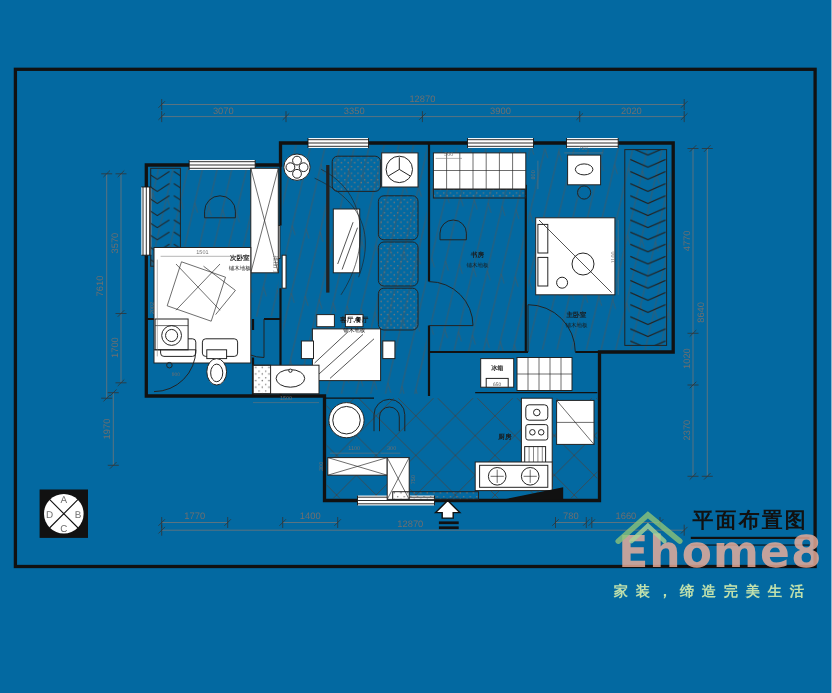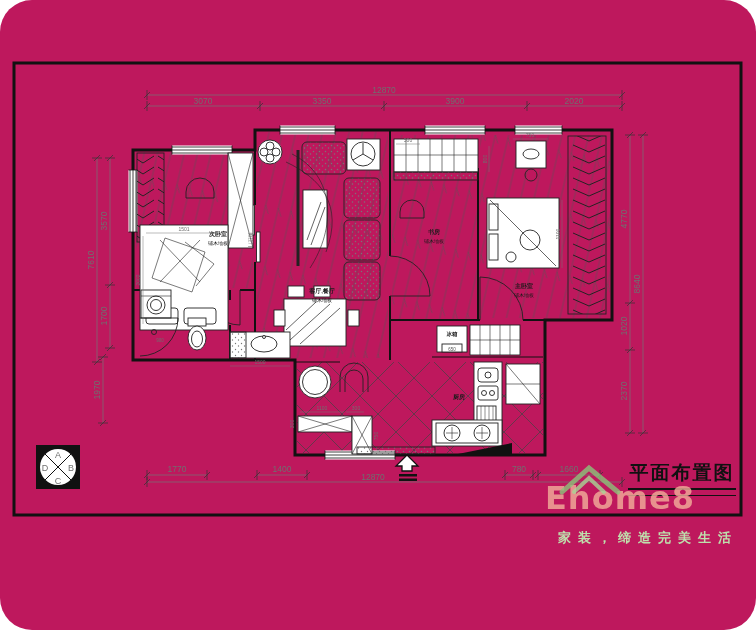--- a/index.html
+++ b/index.html
@@ -1,30 +1,30 @@
 <!DOCTYPE html>
 <html><head>
 <meta charset="utf-8">
 <style>
   html,body{margin:0;padding:0;background:#fff;}
-  #stage{position:relative;width:756px;height:630px;background:#be185d;overflow:hidden;
-         font-family:"Liberation Sans",sans-serif;border-radius:32px;}
+  #stage{position:relative;width:756px;height:630px;background:#0369a1;overflow:hidden;
+         font-family:"Liberation Sans",sans-serif;}
   #planSvg{position:absolute;left:0;top:0;}
   svg text{font-family:"Liberation Sans",sans-serif;fill:#6f6f6f;}
   svg text.roomName{fill:#1b1b1b;font-weight:bold;}
   svg text.roomFloor{fill:#1b1b1b;}
   svg text.tiny{fill:#555;}
   .titleBlock{position:absolute;left:628px;top:460px;width:108px;text-align:center;}
   .titleBlock .t{font-family:"Liberation Serif",serif;font-weight:bold;font-size:19px;
                  color:#111;letter-spacing:2px;white-space:nowrap;}
   .titleBlock .u{margin-top:2px;height:5px;border-top:2.5px solid #111;border-bottom:1.5px solid #111;}
   .compass{position:absolute;left:36px;top:445px;width:44px;height:44px;background:#111;}
   .compass svg{display:block;}
-  .wm-brand{position:absolute;left:545px;top:482px;font-family:"DejaVu Sans",sans-serif;
-            font-weight:bold;font-size:32px;letter-spacing:1px;color:rgba(243,176,155,0.8);
+  .wm-brand{position:absolute;left:562px;top:482px;font-family:"DejaVu Sans",sans-serif;
+            font-weight:bold;font-size:40px;letter-spacing:1px;color:rgba(243,176,155,0.8);
             line-height:1;z-index:5;text-align:right;}
   .wm-slogan{position:absolute;left:558px;top:529px;font-size:13px;font-weight:bold;
              letter-spacing:7px;color:#bfe0ad;white-space:nowrap;z-index:5;}
   .wm-roof{position:absolute;left:556px;top:462px;z-index:6;opacity:.8;}
 </style>
 </head>
 <body>
 
 <div id="stage">
 

